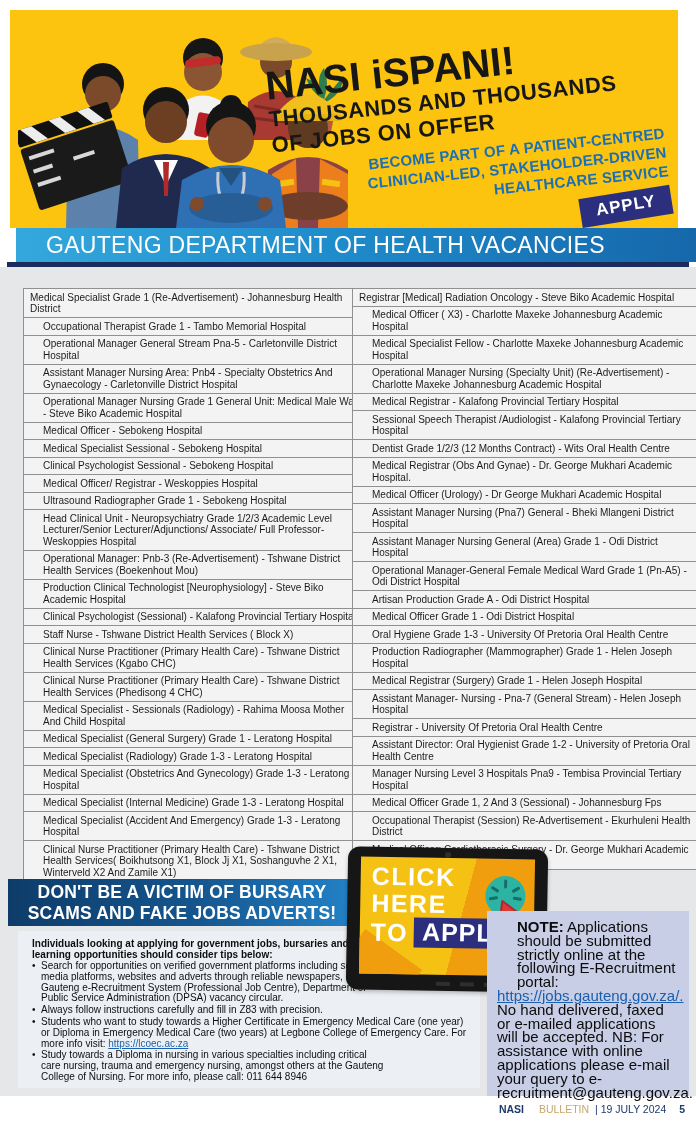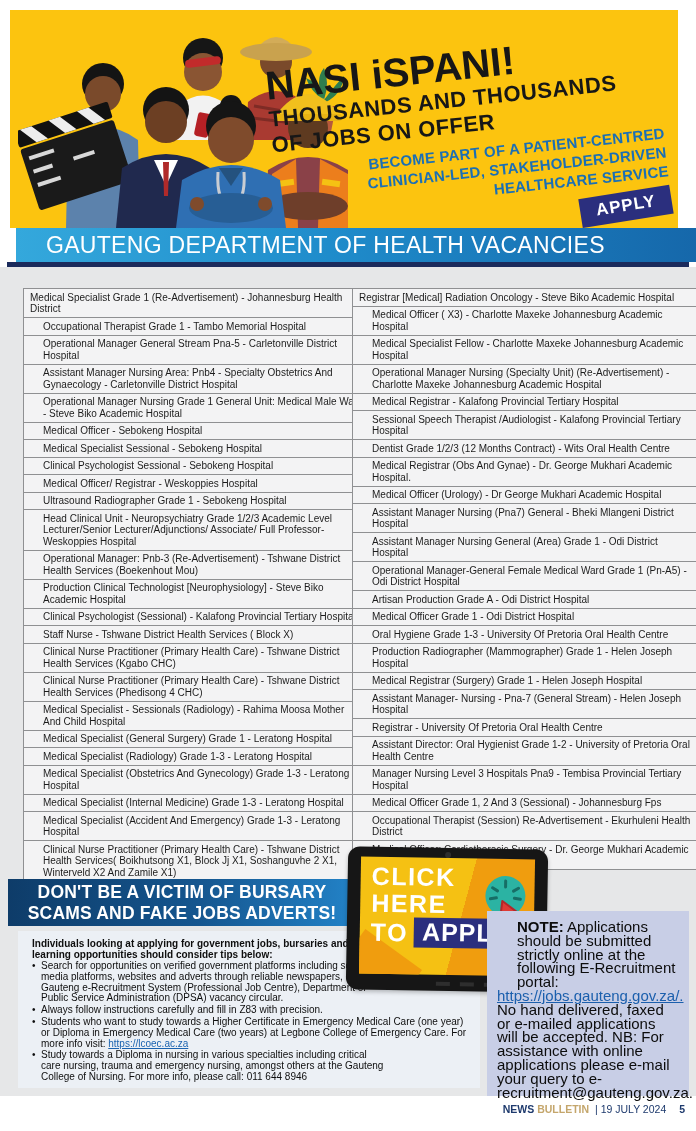--- a/index.html
+++ b/index.html
@@ -60,21 +60,21 @@
   
   .note{position:absolute;left:487px;top:911px;width:202px;height:185px;background:#C8CEE6;box-sizing:border-box;padding:9px 10px 8px;font-size:15px;line-height:13.8px;color:#0c0c0c;}
   .note-p1{margin:0;padding-left:20px;}
   .note-label{font-weight:bold;}
   .note a{display:block;color:#1B5FAD;text-decoration:underline;text-align:right;}
   .note-p2{margin:0;}
 
   
   .footer{position:absolute;top:1103px;right:11px;font-size:10.5px;color:#1E3A6D;white-space:nowrap;}
   .f-news{font-weight:bold;color:#1E3A6D;}
-  .f-bulletin{font-weight:bold;color:#C4A66C;}
+  .f-bulletin{font-weight:normal;color:#C4A66C;margin-left:12px;}
   .f-date{color:#1E3A6D;margin-left:3px;}
   .f-page{font-weight:bold;margin-left:10px;}
 </style>
 </head>
 <body>
 
 <div class="page">
 
   <div class="banner">
     <svg class="people" viewBox="0 0 330 218" xmlns="http://www.w3.org/2000/svg">
@@ -271,19 +271,19 @@
       </div>
   </div>
 
   <div class="note">
     <p class="note-p1"><span class="note-label">NOTE:</span><span> Applications should be submitted strictly online at the following E-Recruitment portal:</span></p>
     <a href="#">https://jobs.gauteng.gov.za/.</a>
     <p class="note-p2">No hand delivered, faxed or e-mailed applications will be accepted. NB: For assistance with online applications please e-mail your query to e-recruitment@gauteng.gov.za.</p>
   </div>
 
   <div class="footer">
-    <span class="f-news">NEWS</span>
+    <span class="f-news">NASI</span>
     <span class="f-bulletin">BULLETIN</span>
     <span class="f-date">| 19 JULY 2024</span>
     <span class="f-page">5</span>
   </div>
 
 </div>
 
 </body></html>

